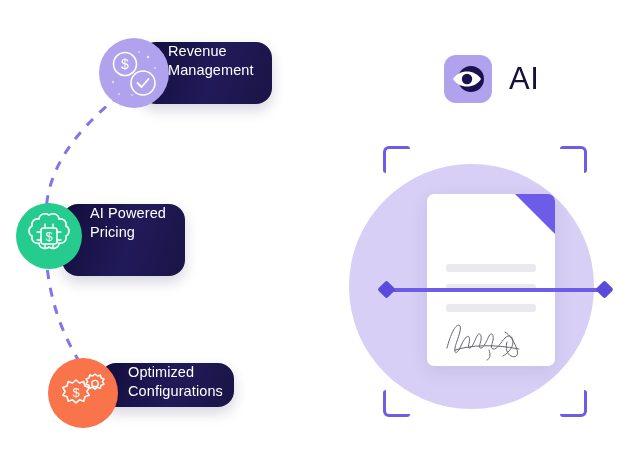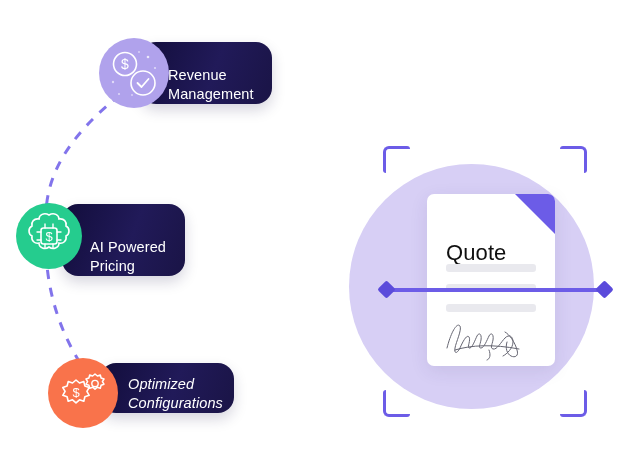--- a/index.html
+++ b/index.html
@@ -31,21 +31,21 @@
     position: absolute;
     display: flex;
     align-items: center;
   }
   .badge-pill {
     position: absolute;
     border-radius: 16px;
     background: linear-gradient(110deg, #120d3b 0%, #211a59 55%, #1a1446 100%);
     box-shadow: 0 6px 14px rgba(25, 20, 70, 0.18);
     display: flex;
-    align-items: flex-end;
+    align-items: flex-start;
     box-sizing: border-box;
   }
   .badge-text {
     color: #ffffff;
     font-size: 14.5px;
     line-height: 19px;
     font-weight: 400;
     white-space: pre-line;
     letter-spacing: 0.1px;
   }
@@ -212,40 +212,49 @@
           <line x1="25" y1="29" x2="21" y2="29"></line>
           <line x1="25" y1="37" x2="21" y2="37"></line>
           <line x1="41" y1="29" x2="45" y2="29"></line>
           <line x1="41" y1="37" x2="45" y2="37"></line>
         </g>
       </svg>
     </div>
   </div>
 
   <div class="badge">
-    <div class="badge-pill" style="left:100px; top:363px; width:134px; height:50px; padding-left:28px;font-style:italic;">
+    <div class="badge-pill" style="left:100px; top:363px; width:134px; height:44px; padding-left:28px;">
       <span class="badge-text">Optimized
 Configurations</span>
     </div>
     <div class="badge-icon" style="left:48px; top:358px; width:70px; height:70px; background:#f9734b;">
       <svg width="70" height="70" viewBox="0 0 70 70">
         <path d="M28 22 l3.5 3 4.3 -1.4 1.1 4.4 4.3 1.5 -2.3 3.9 2.3 3.9 -4.3 1.5 -1.1 4.4 -4.3 -1.4 -3.5 3 -3.5 -3 -4.3 1.4 -1.1 -4.4 -4.3 -1.5 2.3 -3.9 -2.3 -3.9 4.3 -1.5 1.1 -4.4 4.3 1.4 Z" fill="none" stroke="#ffffff" stroke-width="1.6" stroke-linejoin="round"></path>
         <text x="28" y="38.5" font-size="13" fill="#ffffff" text-anchor="middle" font-family="Liberation Sans, sans-serif">$</text>
         <path d="M47 16 l2.4 2 2.9 -1 0.8 3 2.9 1 -1.6 2.6 1.6 2.6 -2.9 1 -0.8 3 -2.9 -1 -2.4 2 -2.4 -2 -2.9 1 -0.8 -3 -2.9 -1 1.6 -2.6 -1.6 -2.6 2.9 -1 0.8 -3 2.9 1 Z" fill="none" stroke="#ffffff" stroke-width="1.5" stroke-linejoin="round"></path>
         <circle cx="47" cy="25.6" r="3.2" fill="none" stroke="#ffffff" stroke-width="1.4"></circle>
       </svg>
     </div>
   </div>
 
+  <div class="ai-logo-wrap" style="left:444px; top:55px;">
+    <div class="ai-logo-box">
+      <svg width="40" height="40" viewBox="0 0 40 40">
+        <circle cx="23" cy="20" r="13" fill="#1b1150"></circle>
+        <path d="M5 20 C 11 10, 27 10, 33 20 C 27 30, 11 30, 5 20 Z" fill="#ffffff"></path>
+        <circle cx="19" cy="20" r="5.2" fill="#1b1150"></circle>
+      </svg>
+    </div>
+    <span class="ai-logo-text">AI</span>
+  </div>
 
   <div class="scan-circle" style="left:349px; top:164px; width:245px; height:245px;"></div>
 
   <div class="doc" style="left:427px; top:194px; width:128px; height:172px;">
     <div class="doc-fold"></div>
-    <div class="doc-title">Quote</div>
     <div class="doc-line" style="top:70px; width:90px;"></div>
     <div class="doc-line" style="top:90px; width:90px;"></div>
     <div class="doc-line" style="top:110px; width:90px;"></div>
     <svg class="doc-sign" width="100" height="48" viewBox="0 0 100 48">
       <g fill="none" stroke="#4a4a58" stroke-width="1" stroke-linecap="round" opacity="0.85">
         <path d="M4 34 C 8 18, 14 8, 17 12 C 19 16, 13 28, 12 34 C 11 40, 14 40, 17 34
                  C 20 27, 24 20, 26 23 C 28 26, 24 33, 26 34 C 29 35, 32 26, 34 22
                  C 36 18, 39 20, 38 26 C 37 31, 35 34, 38 34 C 41 34, 44 26, 46 22
                  C 48 18, 51 20, 50 26 C 49 31, 47 34, 50 35 C 54 36, 58 28, 62 24
                  C 66 20, 70 22, 70 28 C 70 34, 64 40, 60 42"></path>

